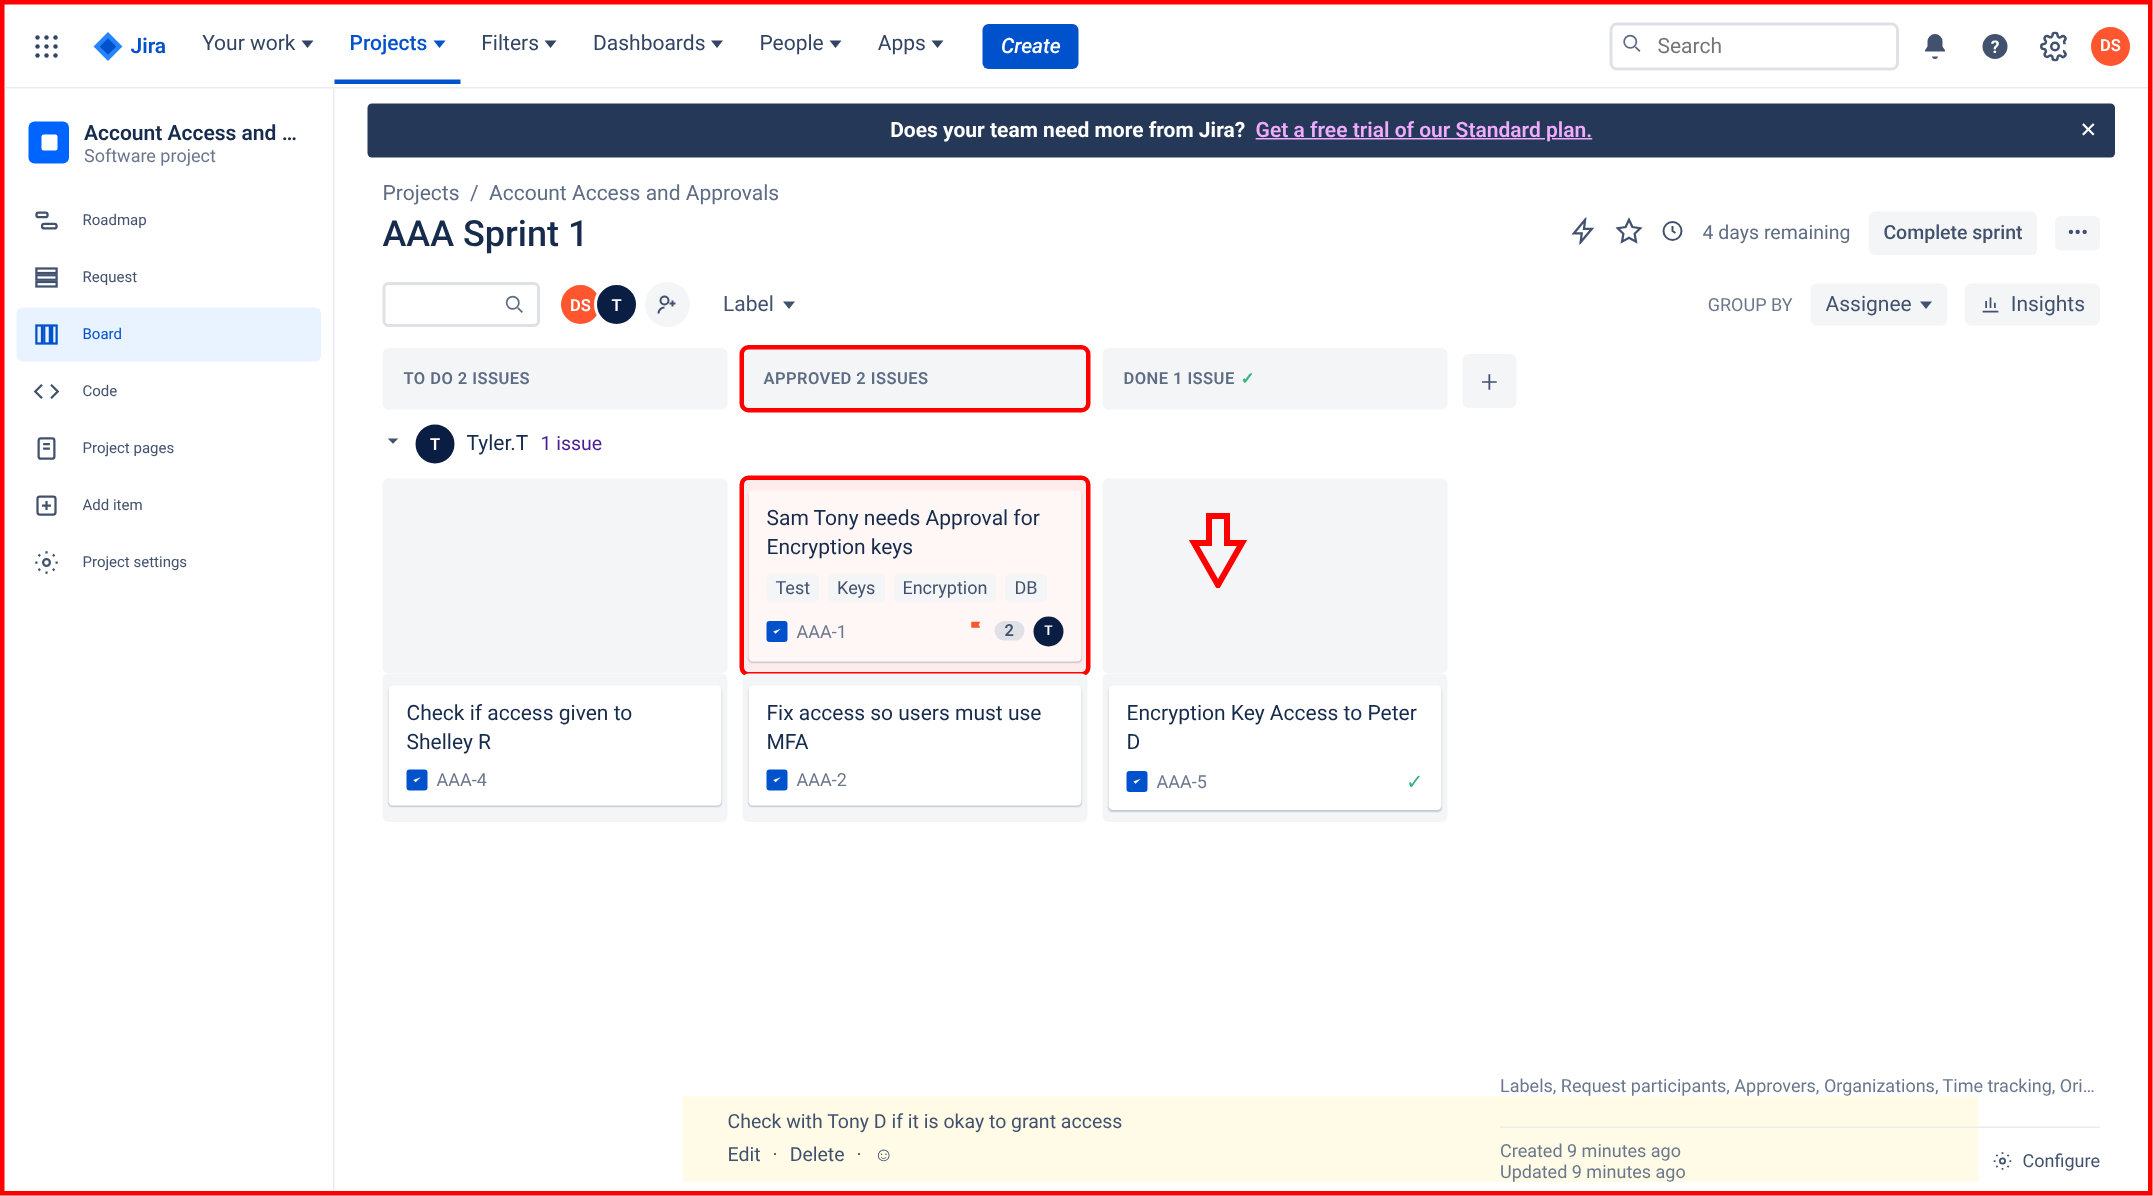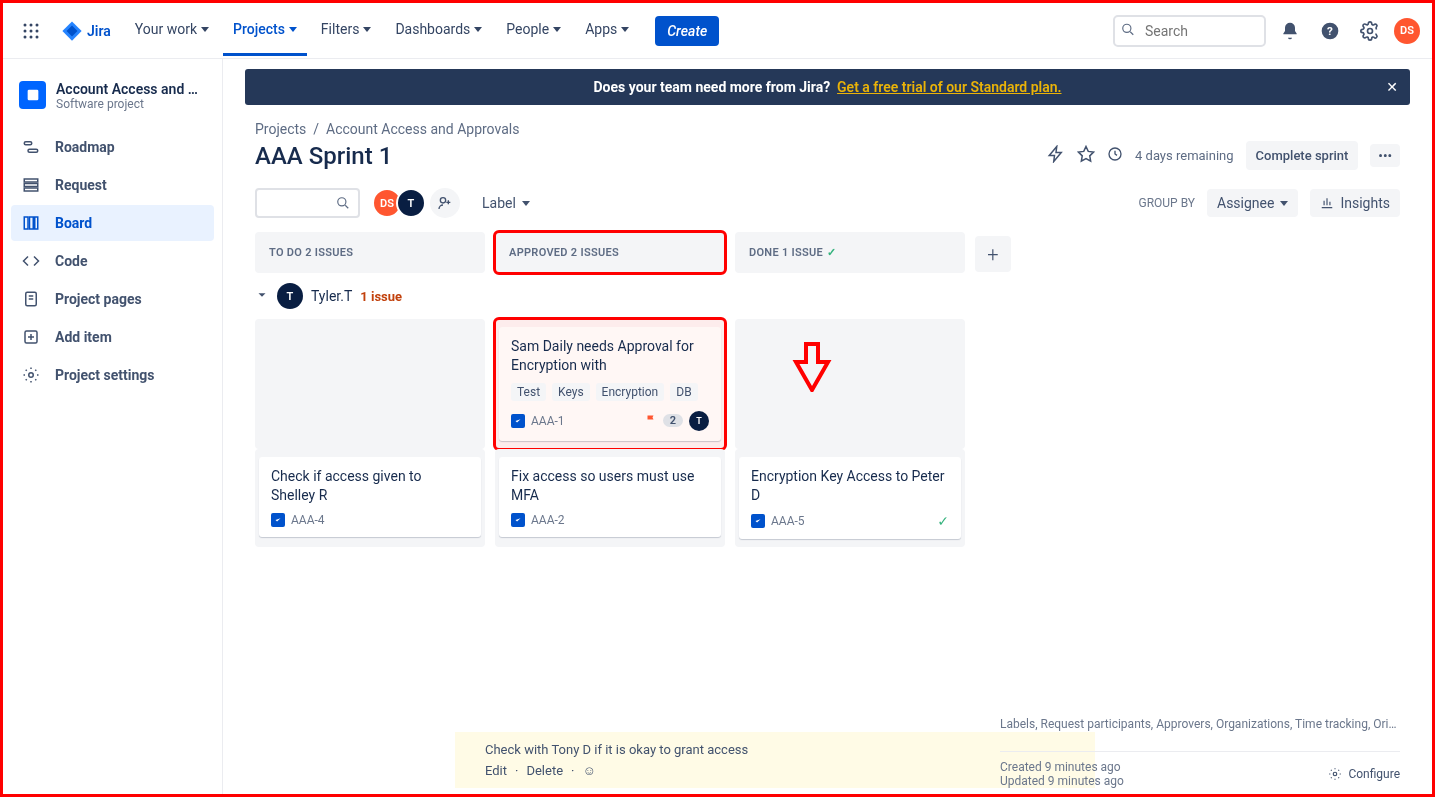--- a/index.html
+++ b/index.html
@@ -8,38 +8,38 @@
   .nav-left { display:flex; align-items:center; gap:4px; }
   .app-switcher { width:32px; height:32px; display:flex; align-items:center; justify-content:center; border-radius:4px; cursor:pointer; color:#344563;}
   .jira-logo { display:flex; align-items:center; gap:4px; margin:0 10px; color:#0052CC; font-weight:600; cursor:pointer;}
   .jira-logo svg { width:22px; height:22px; }
   .nav-item { padding:16px 10px; color:#344563; cursor:pointer; display:flex; align-items:center; gap:4px; font-size:14px; border-bottom:3px solid transparent;}
   .nav-item.active { color:#0052CC; border-bottom-color:#0052CC; font-weight:500;}
   .caret-down { width:0; height:0; border-left:4px solid transparent; border-right:4px solid transparent; border-top:5px solid currentColor; }
   .create-btn { background:#0052CC; color:#fff; border:none; padding:7px 12px; border-radius:4px; font-weight:500; cursor:pointer; margin-left:12px; font-size:14px;font-style:italic;}
   .nav-right { margin-left:auto; display:flex; align-items:center; gap:8px;}
   .search-wrap { position:relative; }
-  .search-wrap input { width:153px; padding:6px 10px 6px 30px; border:2px solid #dfe1e6; border-radius:5px; font-size:14px; }
+  .search-wrap input { width:193px; padding:6px 10px 6px 30px; border:2px solid #dfe1e6; border-radius:5px; font-size:14px; }
   .search-wrap .sicon { position:absolute; left:8px; top:50%; transform:translateY(-50%); color:#5e6c84;}
   .icon-btn { width:32px; height:32px; border-radius:50%; display:flex; align-items:center; justify-content:center; color:#42526E; cursor:pointer;}
   .avatar-user { width:26px; height:26px; border-radius:50%; background:#FF5630; color:#fff; display:flex; align-items:center; justify-content:center; font-size:11px; font-weight:600; cursor:pointer;}
 
   .main { display:flex; height:calc(797px - 56px - 6px); }
   .sidebar { width:220px; border-right:1px solid #ebecf0; padding:18px 8px; display:flex; flex-direction:column; gap:2px; }
   .project-head { display:flex; gap:10px; padding:4px 8px 16px 8px;}
   .project-avatar { width:28px; height:28px; background:#0065FF; border-radius:4px; display:flex; align-items:center; justify-content:center; color:#fff;}
   .project-name { font-size:14px; font-weight:600; color:#172B4D; white-space:nowrap; overflow:hidden; text-overflow:ellipsis; width:150px;}
   .project-sub { font-size:12px; color:#6B778C;}
-  .side-item { display:flex; align-items:center; gap:14px; padding:8px 10px; border-radius:4px; color:#42526E; cursor:pointer; font-size:14px;font-weight:bold;}
+  .side-item { display:flex; align-items:center; gap:14px; padding:8px 10px; border-radius:4px; color:#42526E; cursor:pointer; font-size:10px;}
   .side-item.active { background:#E9F2FF; color:#0052CC; }
   .side-item .sico { width:20px; height:20px; display:flex; align-items:center; justify-content:center;}
 
   .content { flex:1; padding:0 0 0 0; overflow:hidden; position:relative;}
   .banner { background:#253858; color:#fff; padding:10px 30px; display:flex; align-items:center; justify-content:center; font-size:14px; margin:10px 22px 0 22px; border-radius:3px; position:relative;}
-  .banner a { color:#eab308; text-decoration:underline; font-weight:600;}
+  .banner a { color:#f0abfc; text-decoration:underline; font-weight:600;}
   .banner .close-x { position:absolute; right:12px; top:50%; transform:translateY(-50%); cursor:pointer; color:#fff; font-size:14px;}
   .crumbs { padding:16px 32px 0 32px; font-size:14px; color:#5E6C84;}
   .crumbs a { color:#5E6C84; text-decoration:none;}
   .page-head { display:flex; align-items:center; padding:4px 32px 12px 32px;}
   .page-title { font-size:24px; font-weight:500; color:#172B4D;}
   .head-actions { margin-left:auto; display:flex; align-items:center; gap:12px; color:#5E6C84; font-size:13px;}
   .head-actions .btn { background:#f4f5f7; padding:7px 10px; border-radius:4px; cursor:pointer; color:#42526E; font-weight:500;}
   .head-actions .iact { cursor:pointer; color:#42526E;}
   .toolbar { display:flex; align-items:center; padding:6px 32px 14px 32px; gap:12px;}
   .searchbox { width:105px; border:2px solid #dfe1e6; border-radius:4px; padding:6px 8px; display:flex; align-items:center; justify-content:flex-end; color:#5E6C84;}
@@ -57,21 +57,21 @@
   .col { width:230px; }
   .col-header { background:#F4F5F7; border-radius:4px; padding:14px 14px; font-size:11px; font-weight:600; color:#5E6C84; text-transform:uppercase; letter-spacing:.3px; }
   .col-header.red-outline { outline:3px solid #ff0000; outline-offset:-1px; }
   .done-check { color:#36B37E; font-weight:bold; margin-left:4px;}
   .add-col { width:36px; height:36px; background:#F4F5F7; border-radius:4px; display:flex; align-items:center; justify-content:center; cursor:pointer; color:#42526E; font-size:20px; font-weight:300; margin-top:4px;}
 
   .swimlane-head { display:flex; align-items:center; gap:8px; padding:10px 0; font-size:14px; color:#5E6C84;}
   .swimlane-head .chev { cursor:pointer; color:#42526E;}
   .swimlane-head .sw-av { width:26px; height:26px; border-radius:50%; background:#091E42; color:#fff; display:flex; align-items:center; justify-content:center; font-size:11px; font-weight:600;}
   .swimlane-head .swname { color:#172B4D;}
-  .swimlane-head .swcount { color:#c2410c; font-size:13px;font-weight:bold;}
+  .swimlane-head .swcount { color:#4c1d95; font-size:13px;}
 
   .lane-cols { display:flex; gap:10px;}
   .lane-col { width:230px; background:#F4F5F7; border-radius:4px; padding:4px; min-height:50px;}
   .lane-col.red-outline { outline:3px solid #ff0000; outline-offset:-1px; background:#FDECEC; }
   .card { background:#fff; border-radius:3px; box-shadow:0 1px 1px rgba(9,30,66,.2); padding:10px 12px; margin:4px 0; cursor:pointer;}
   .card.flagged { background:#FFF7F5;}
   .card-title { font-size:14px; color:#172B4D; margin-bottom:8px; line-height:1.35;}
   .tags { display:flex; gap:6px; flex-wrap:wrap; margin-bottom:10px;}
   .tag { background:#EAE6FF0; background:#f4f5f7; color:#42526E; font-size:12px; padding:2px 6px; border-radius:3px;}
   .card-foot { display:flex; align-items:center; gap:6px;}
@@ -79,21 +79,21 @@
   .issuetype svg { width:10px; height:10px; }
   .key { font-size:12px; color:#6B778C;}
   .foot-right { margin-left:auto; display:flex; align-items:center; gap:6px;}
   .flag-ic { color:#FF5630; }
   .estimate { background:#dfe1e6; color:#42526E; border-radius:10px; padding:0 7px; font-size:11px; font-weight:600;}
   .card-av { width:20px; height:20px; border-radius:50%; background:#091E42; color:#fff; display:flex; align-items:center; justify-content:center; font-size:9px; font-weight:600;}
   .done-tick { color:#36B37E; }
 
   .red-arrow { position:absolute; left:563px; top:283px; pointer-events:none;}
 
-  .activity-strip { position:absolute; left:232px; bottom:6px; width:640px; background:#FFFBE6; padding:10px 30px; font-size:13px; color:#42526E;}
+  .activity-strip { position:absolute; left:232px; bottom:6px; width:864px; background:#FFFBE6; padding:10px 30px; font-size:13px; color:#42526E;}
   .activity-strip .actrow { margin-top:6px; display:flex; align-items:center; gap:8px;}
   .activity-strip a { color:#42526E; text-decoration:none;}
   .meta-panel { position:absolute; right:32px; bottom:6px; width:400px; font-size:12px; color:#6B778C;}
   .meta-panel .meta-line { white-space:nowrap; overflow:hidden; text-overflow:ellipsis; padding:2px 0;}
   .meta-panel .dates { margin-top:18px; border-top:1px solid #ebecf0; padding-top:8px; display:flex; }
   .meta-panel .conf { margin-left:auto; display:flex; align-items:center; gap:6px; color:#42526E; cursor:pointer;}
 </style>
 </head>
 <body>
 
@@ -342,21 +342,21 @@
               <path d="m6 9 6 6 6-6z"></path>
             </svg></span>
         <span class="sw-av">T</span>
         <span class="swname">Tyler.T</span>
         <span class="swcount">1 issue</span>
       </div>
       <div class="lane-cols">
         <div class="lane-col" style="min-height:120px;"></div>
         <div class="lane-col red-outline">
           <div class="card flagged">
-            <div class="card-title">Sam Daily needs Approval for Encryption with</div>
+            <div class="card-title">Sam Tony needs Approval for Encryption keys</div>
             <div class="tags">
               <span class="tag">Test</span>
               <span class="tag">Keys</span>
               <span class="tag">Encryption</span>
               <span class="tag">DB</span>
             </div>
             <div class="card-foot">
               <span class="issuetype">
                   <svg viewBox="0 0 16 16">
                     <path fill="#fff" d="M4 8l2.5 2.5L12 5"></path>

